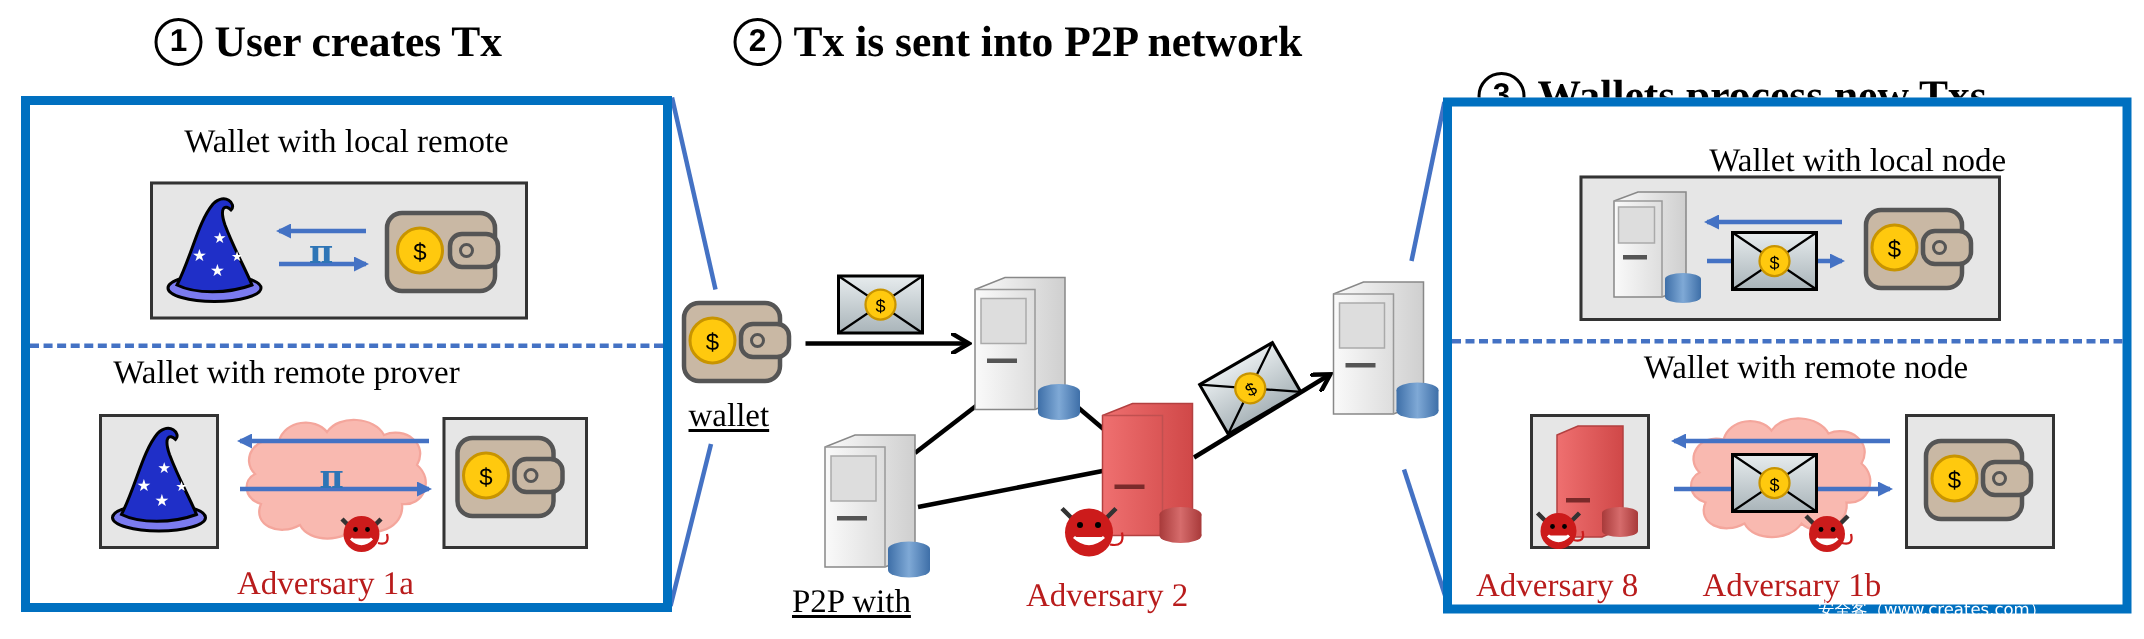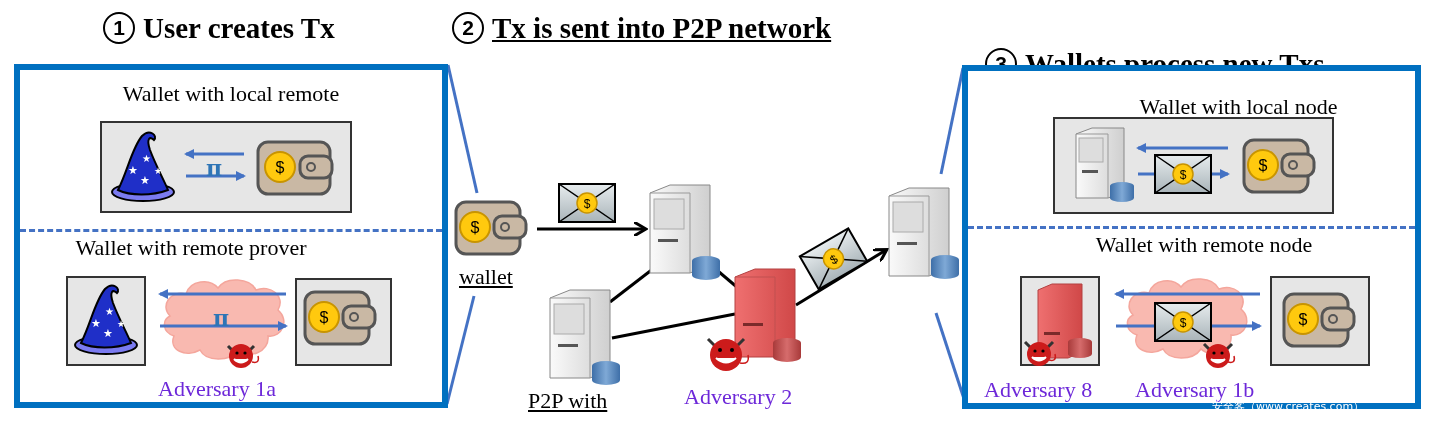--- a/index.html
+++ b/index.html
@@ -6,21 +6,21 @@
   body { width:1429px; height:426px; position:relative; overflow:hidden;
          font-family:"Liberation Serif", serif; }
   .heading { position:absolute; top:12px; font-family:"Liberation Serif", serif;
              font-weight:bold; font-size:29px; color:#000; white-space:nowrap; }
   .step-num { display:inline-block; width:28px; height:28px; border:2.5px solid #000; border-radius:50%;
               text-align:center; line-height:28px; font-family:"Liberation Sans", sans-serif;
               font-size:21px; font-weight:bold; margin-right:8px; vertical-align:3px; }
   .panel { position:absolute; border:6px solid #0070c0; background:#fff; box-sizing:border-box; }
   .dash { position:absolute; height:0; border-top:3px dashed #4472c4; }
   .sub { position:absolute; font-size:22px; color:#000; white-space:nowrap; text-align:center; }
-  .adv { position:absolute; font-size:22px; color:#6d28d9; white-space:nowrap; }
+  .adv { position:absolute; font-size:22px; color:#b91c1c; white-space:nowrap; }
   .lbl { position:absolute; font-size:22px; color:#000000; white-space:nowrap;text-decoration:underline; }
   .graybox { position:absolute; background:#e6e6e6; border:2px solid #333; box-sizing:border-box; }
   .pi { position:absolute; color:#2e75b6; font-size:22px; font-family:"DejaVu Serif", serif; font-weight:bold; }
   .watermark { position:absolute; font-family:"DejaVu Sans", sans-serif; font-size:11px; color:#ffffff; }
   svg { position:absolute; overflow:visible; }
 </style>
 </head>
 <body>
 
 <svg width="0" height="0" style="position:absolute">
@@ -52,21 +52,21 @@
       <stop offset="0" stop-color="#a83a3a"></stop>
         <stop offset="0.5" stop-color="#d66c6c"></stop>
         <stop offset="1" stop-color="#a83a3a"></stop>
     </linearGradient>
   </defs>
 </svg>
 
 <div class="heading" style="left:103px;">
   <span class="step-num">1</span><span>User creates Tx</span>
 </div>
-<div class="heading" style="left:452px;text-decoration:underline;">
+<div class="heading" style="left:489px;">
   <span class="step-num">2</span><span>Tx is sent into P2P network</span>
 </div>
 <div class="heading" style="left:985px;margin-top:36px;">
   <span class="step-num">3</span><span>Wallets process new Txs</span>
 </div>
 
 <svg style="left:0;top:0" width="1429" height="426">
   <line x1="448" y1="65" x2="477" y2="193" stroke="#4472c4" stroke-width="3"></line>
   <line x1="474" y1="296" x2="447" y2="404" stroke="#4472c4" stroke-width="3"></line>
   <line x1="963" y1="68" x2="941" y2="174" stroke="#4472c4" stroke-width="3"></line>

